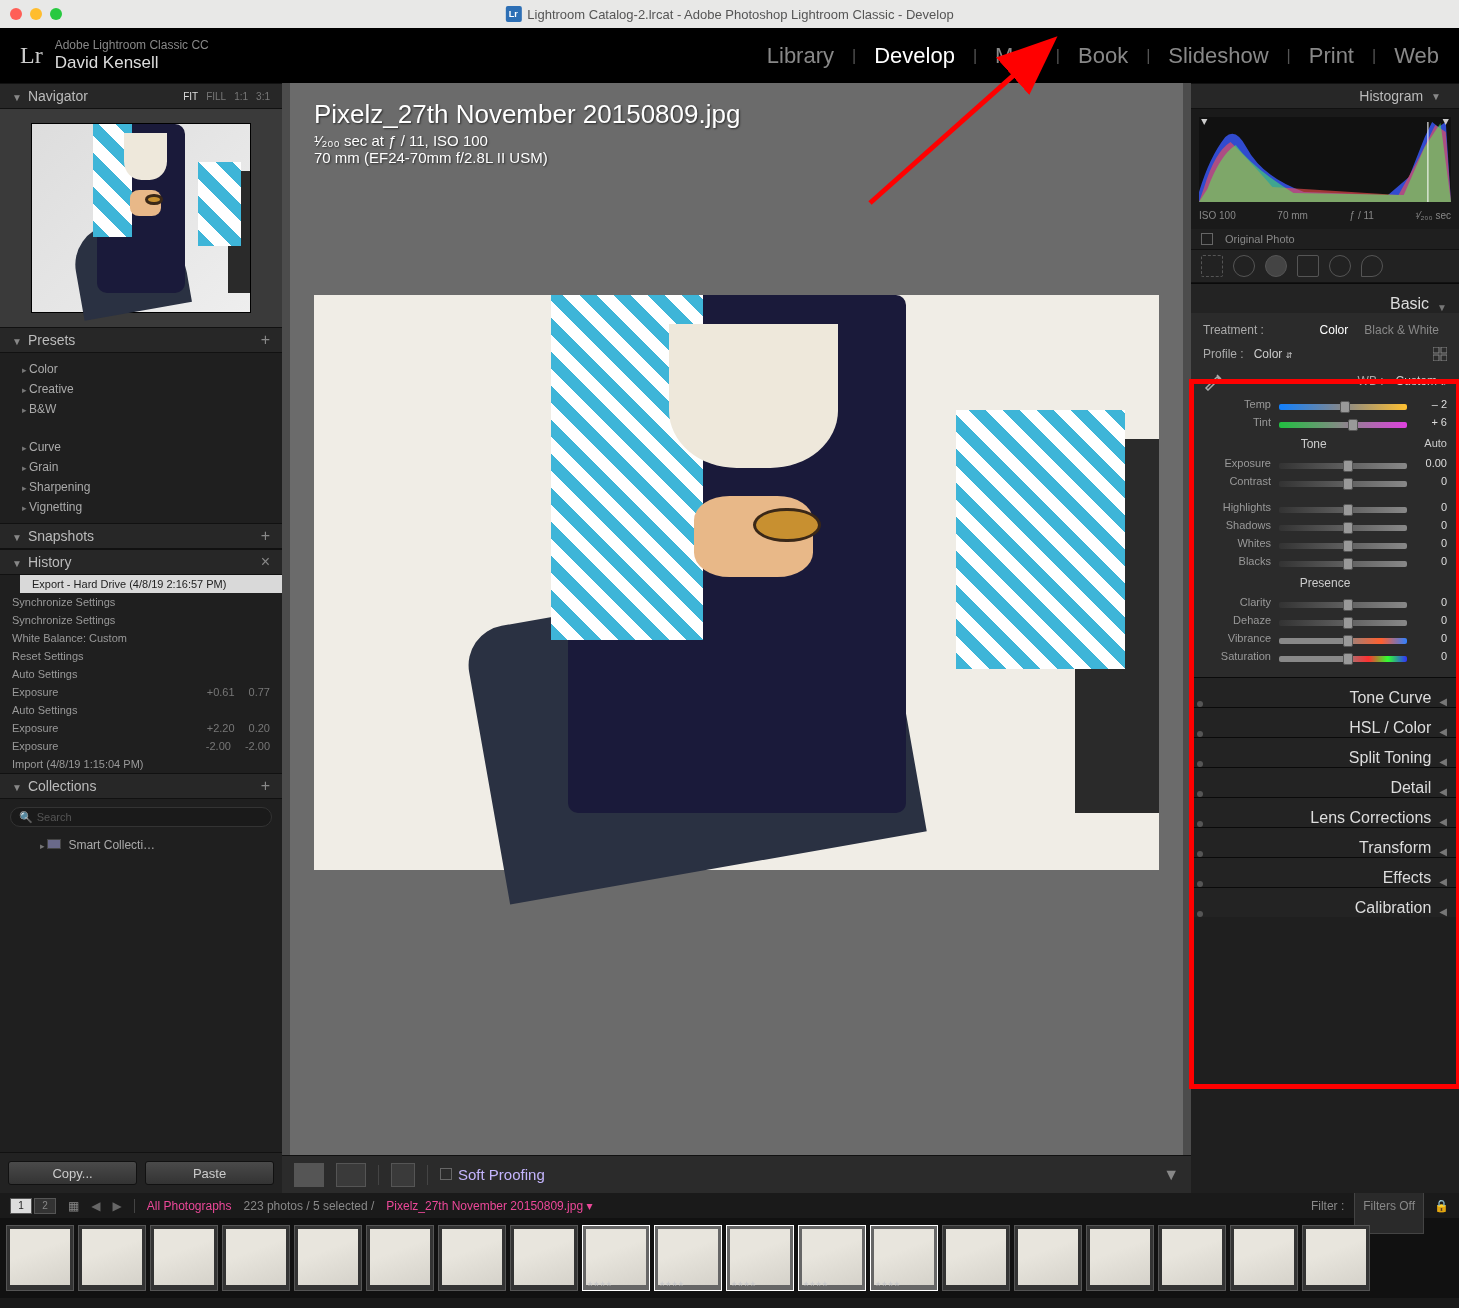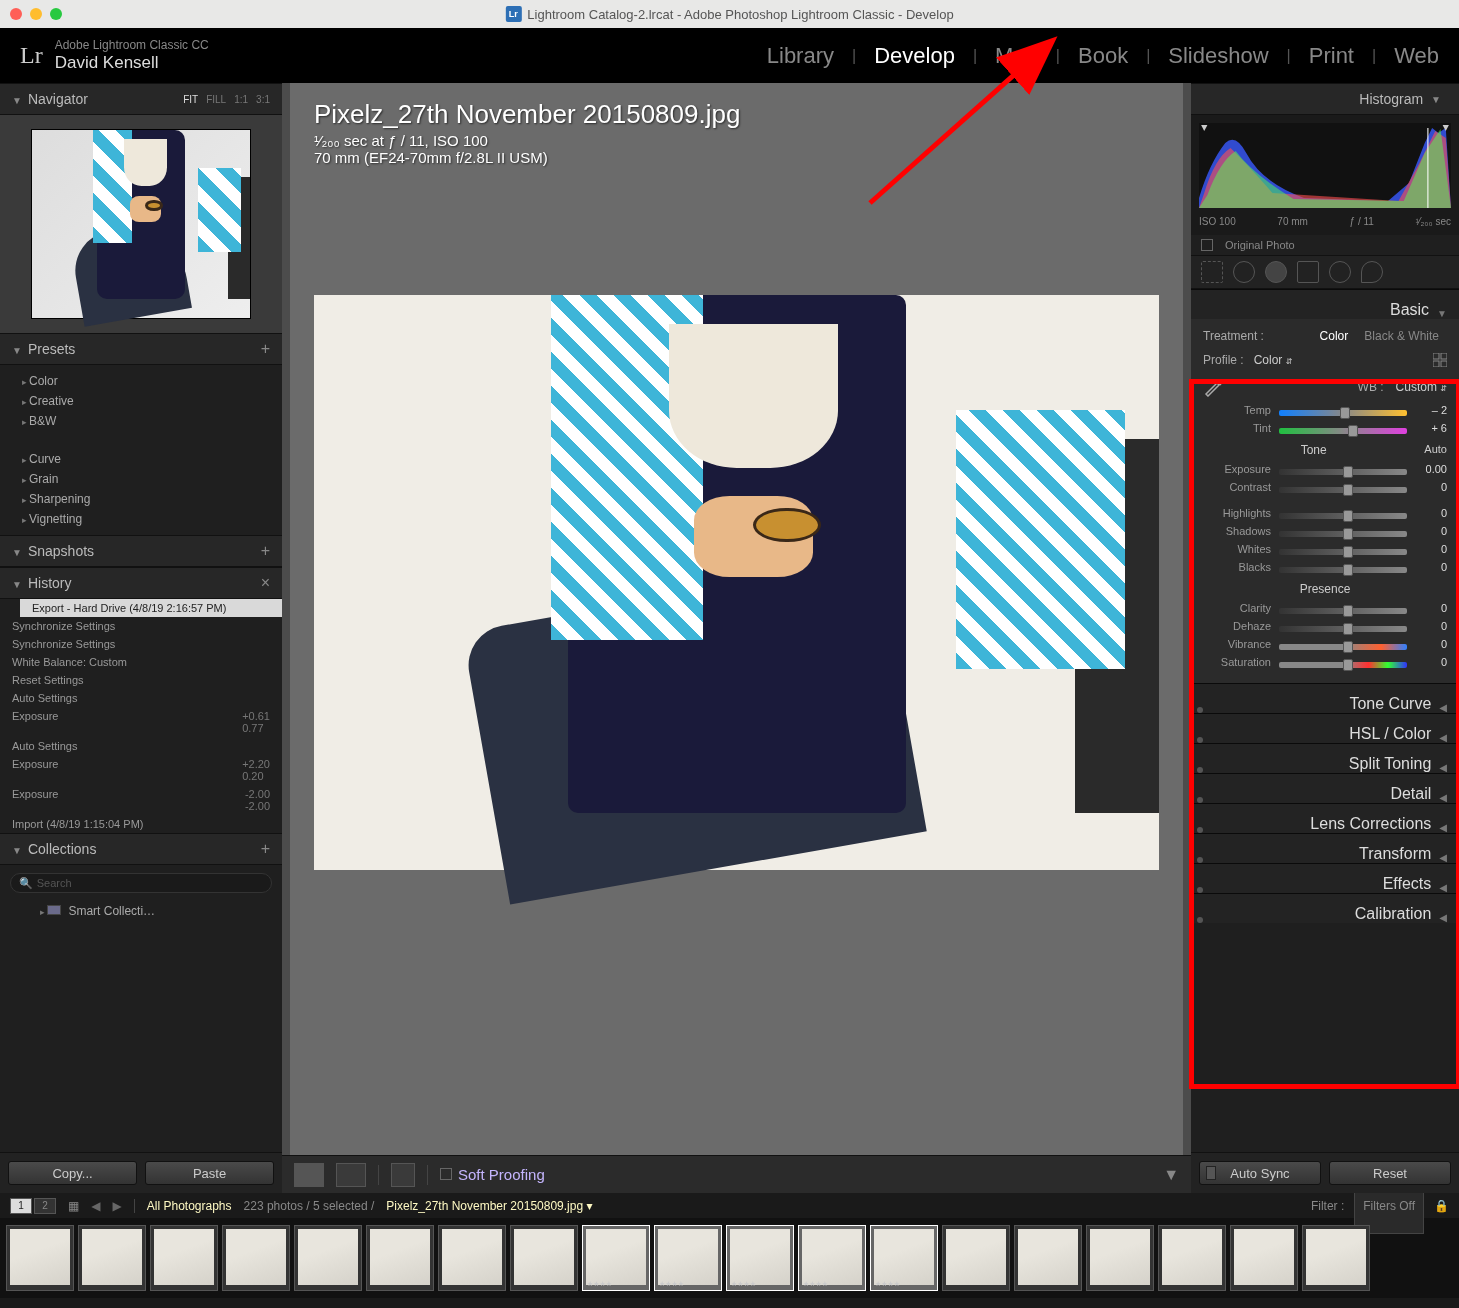--- a/index.html
+++ b/index.html
@@ -24,40 +24,40 @@
 .module.active { color: #fff; }
 .module-sep { color: #555; }
 
 
 .main { display: flex; height: 1110px; background: #3b3b3b; }
 .left-panel { width: 282px; background: #1f1f1f; display: flex; flex-direction: column; overflow: hidden; }
 .right-panel { width: 268px; background: #1f1f1f; display: flex; flex-direction: column; position:relative; }
 .center { flex: 1; background: #4c4c4c; display: flex; flex-direction: column; }
 
 
-.sec-head { height: 32px; background: #272727; color: #bbb; font-size: 14px; display: flex; align-items: center; padding: 0 12px; border-top: 1px solid #111; border-bottom: 1px solid #111; justify-content: space-between; }
+.sec-head { height: 26px; background: #272727; color: #bbb; font-size: 14px; display: flex; align-items: center; padding: 0 12px; border-top: 1px solid #111; border-bottom: 1px solid #111; justify-content: space-between; }
 .sec-head .tri { color: #888; font-size: 10px; margin-right: 6px; }
 .sec-head .plus { color: #888; font-size: 16px; }
 
 
 .nav-opts { font-size: 10px; color: #777; display:flex; gap:8px; }
 .nav-opts .sel { color:#ddd; }
 .nav-preview { background: #3a3a3a; padding: 14px; }
 .nav-thumb { width: 220px; height: 190px; background: linear-gradient(135deg,#ddd 0%,#eee 100%); margin: 0 auto; border: 1px solid #000; position:relative; }
 
 
 .preset-list { padding: 6px 0; }
 .preset-item { color: #aaa; font-size: 12px; padding: 3px 22px; cursor: pointer; }
 .preset-item::before { content: "▸ "; color: #777; font-size: 9px; }
 
 
 .history-list { flex: 0 0 auto; }
 .hist-row { display: flex; justify-content: space-between; font-size: 11px; padding: 3px 12px; color: #999; cursor:pointer; }
 .hist-row.sel { background: #d9d9d9; color: #222; margin-left: 20px; }
-.hist-val { color: #777; display:flex; gap:0;flex-direction:column;}
+.hist-val { color: #777; display:flex; gap:14px;}
 .hist-row.sel .hist-val { color:#444; }
 
 
 .coll-search { margin: 8px 10px; background: #1a1a1a; border: 1px solid #333; border-radius: 10px; height: 20px; display:flex; align-items:center; padding:0 8px; color:#555; font-size:11px; }
 
 
 .canvas { flex: 1; background: #6b6b6b; position: relative; margin: 0 8px; }
 .canvas-header { position:absolute; top:16px; left:24px; color:#fff; text-shadow: 1px 1px 2px rgba(0,0,0,0.6); }
 .canvas-header .fname { font-size: 26px; font-weight:300; }
 .canvas-header .meta1 { font-size: 15px; margin-top:2px;}
@@ -104,21 +104,21 @@
 .wb-row { display:flex; align-items:center; justify-content: space-between; padding-bottom:4px;}
 .auto-btn { color:#ccc; font-size:11px; cursor:pointer;}
 .eyedrop { width:20px; height:20px;}
 
 
 .btn-row { padding: 8px; display:flex; gap:8px; background:#222; border-top:1px solid #111;}
 .btn { flex:1; height:24px; background: linear-gradient(#4a4a4a,#333); border:1px solid #111; color:#ccc; font-size:13px; border-radius:3px; display:flex; align-items:center; justify-content:center; cursor:pointer;}
 
 
 .filterbar { height: 25px; background: #1a1a1a; display:flex; align-items:center; padding:0 10px; color:#888; font-size:12px; gap:12px;}
-.filterbar .crumb { color:#fef9c3;}
+.filterbar .crumb { color:#ec4899;}
 .filterbar .right { margin-left:auto; display:flex; gap:10px; align-items:center;}
 .page-btns { display:flex; gap:2px;}
 .page-btns span {width:22px;height:16px; background:#333; border:1px solid #555; display:inline-flex;align-items:center;justify-content:center;font-size:10px;}
 .page-btns span.active { background:#ddd; color:#222;}
 
 
 .filmstrip { height: 80px; background: #111; display:flex; align-items:center; padding: 4px 6px; gap: 4px; overflow:hidden;}
 .film-thumb { width: 68px; height: 66px; background: #333; border: 1px solid #555; flex-shrink:0; position:relative; padding:3px;}
 .film-thumb.sel { border:1px solid #fff; background:#666;}
 .film-inner { width:100%; height:56px; background: linear-gradient(160deg,#e8e5dd 40%,#d5d2ca);}
@@ -570,27 +570,20 @@
           <span class="tri">◀</span>
         </div>
         <div class="panel-head">
           <span class="dot"></span>
           <span>Calibration</span>
           <span class="tri">◀</span>
         </div>
       </div>
 
     <div style="flex:1"></div>
-    <div class="btn-row">
-      <div class="btn" style="position:relative">
-        <span style="position:absolute;left:6px;width:10px;height:14px;background:#555;border:1px solid #222"></span>
-        <span>Auto Sync</span>
-      </div>
-      <div class="btn">Reset</div>
-    </div>
   </div>
 </div>
 
 <div class="filterbar">
   <span class="page-btns">
     <span class="active">1</span>
     <span>2</span>
   </span>
   <span>▦</span>
   <span style="color:#666">◀</span>

